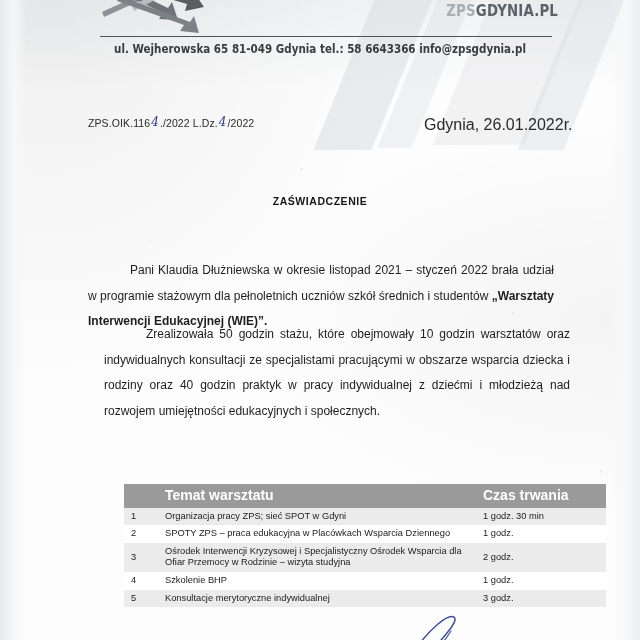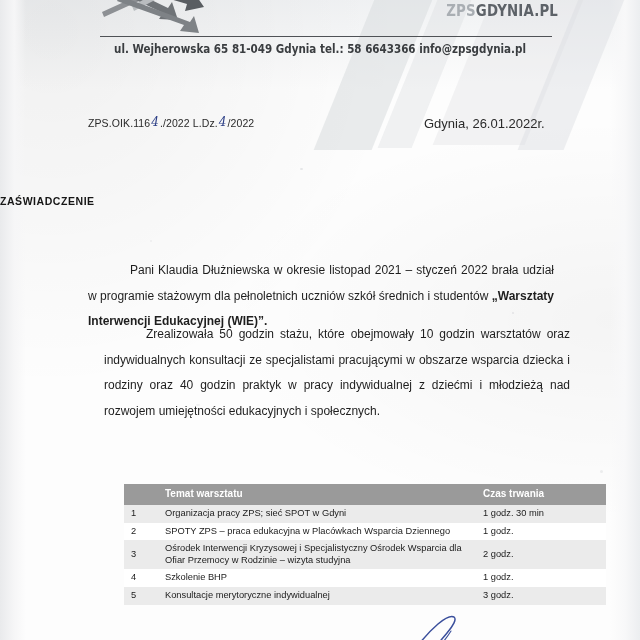--- a/index.html
+++ b/index.html
@@ -114,29 +114,30 @@
     font-family: "DejaVu Serif", serif;
     font-style: italic;
     font-size: 12px;
     position: relative;
     top: -1px;
     padding: 0 1px;
   }
   .dateline {
     position: absolute;
     left: 424px; top: 116px;
-    font-size: 13px;
+    font-size: 16px;
     color: #2a2a2a;
     white-space: nowrap;
   }
 
   
   .doc-title {
     position: absolute;
     left: 0; right: 0; top: 195px;
+    text-align: center;
     font-size: 10.5px;
     font-weight: 700;
     letter-spacing: .55px;
     color: #161616;
   }
 
   
   .body-block {
     position: absolute;
     left: 88px;
@@ -169,21 +170,21 @@
     text-align: left;
     vertical-align: middle;
     font-weight: 400;
     line-height: 1.25;
     border: 0;
   }
   .wk-table thead th {
     background: #9a9a9a;
     color: #ffffff;
     font-weight: 700;
-    font-size: 10px;
+    font-size: 14px;
     height: 15px;
     margin-left: 8px;
   }
   .col-num  { width: 22px; }
   .col-dur  { width: 118px; }
   .row-alt  { background: #ebebeb; }
   .row-pln  { background: #ffffff; }
 
   
   .signature {

